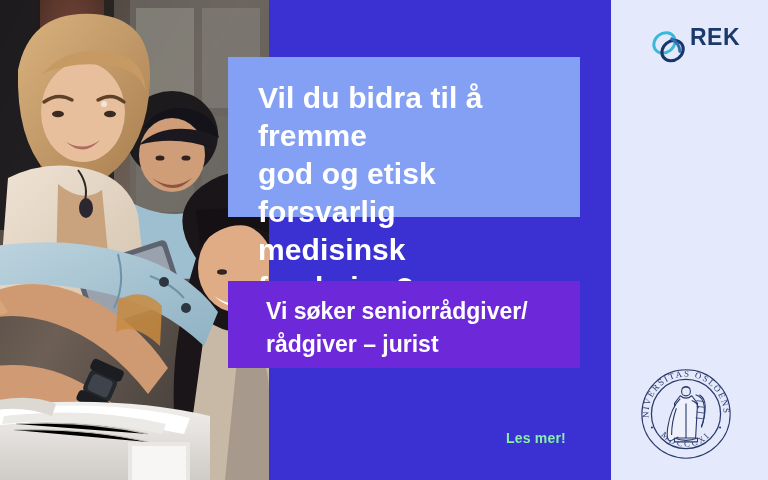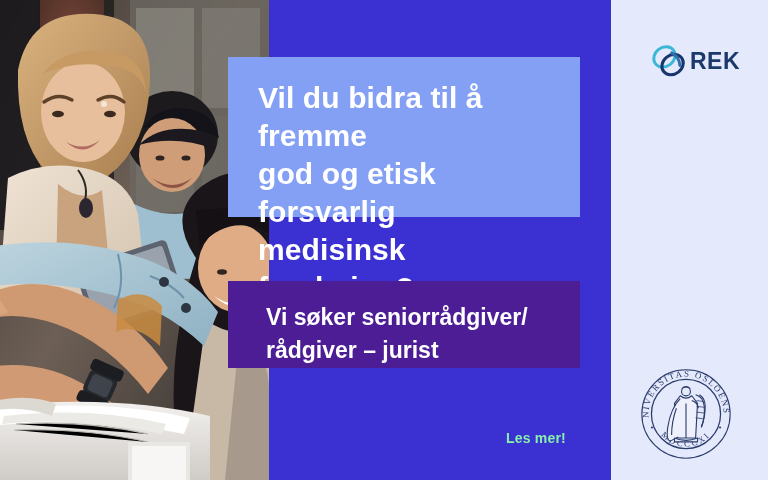--- a/index.html
+++ b/index.html
@@ -75,23 +75,23 @@
     letter-spacing: 0.1px;
     white-space: pre-line;
   }
 
   .subhead-box {
     position: absolute;
     left: 228px;
     top: 281px;
     width: 352px;
     height: 87px;
-    background: #4c1d95;
+    background: #6d28d9;
     box-sizing: border-box;
-    padding: 20px 20px 0 38px;
+    padding: 14px 20px 0 38px;
   }
   .subhead-text {
     margin: 0;
     color: #ffffff;
     font-size: 23px;
     line-height: 33px;
     font-weight: 700;
     white-space: pre-line;
   }
 
@@ -104,25 +104,25 @@
     font-size: 14px;
     font-weight: 700;
     letter-spacing: 0.2px;
     cursor: pointer;
   }
 
   
   .rek-logo {
     position: absolute;
     left: 650px;
-    top: 38px;
+    top: 26px;
     width: 90px;
     height: 46px;
     display: flex;
-    align-items: center;
+    align-items: flex-start;
     cursor: pointer;
   }
   .rek-mark { width: 42px; height: 42px; display:block; }
   .rek-word {
     margin-left: 2px;
     color: #1b3a6b;
     font-size: 23px;
     font-weight: 700;
     letter-spacing: 0.5px;
     line-height: 1;

